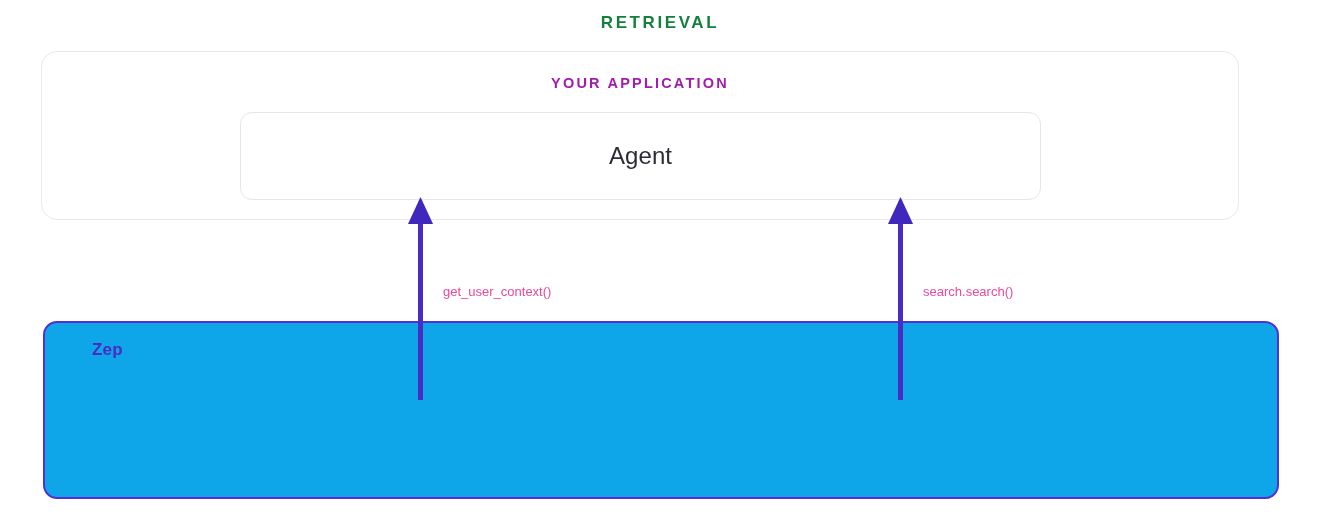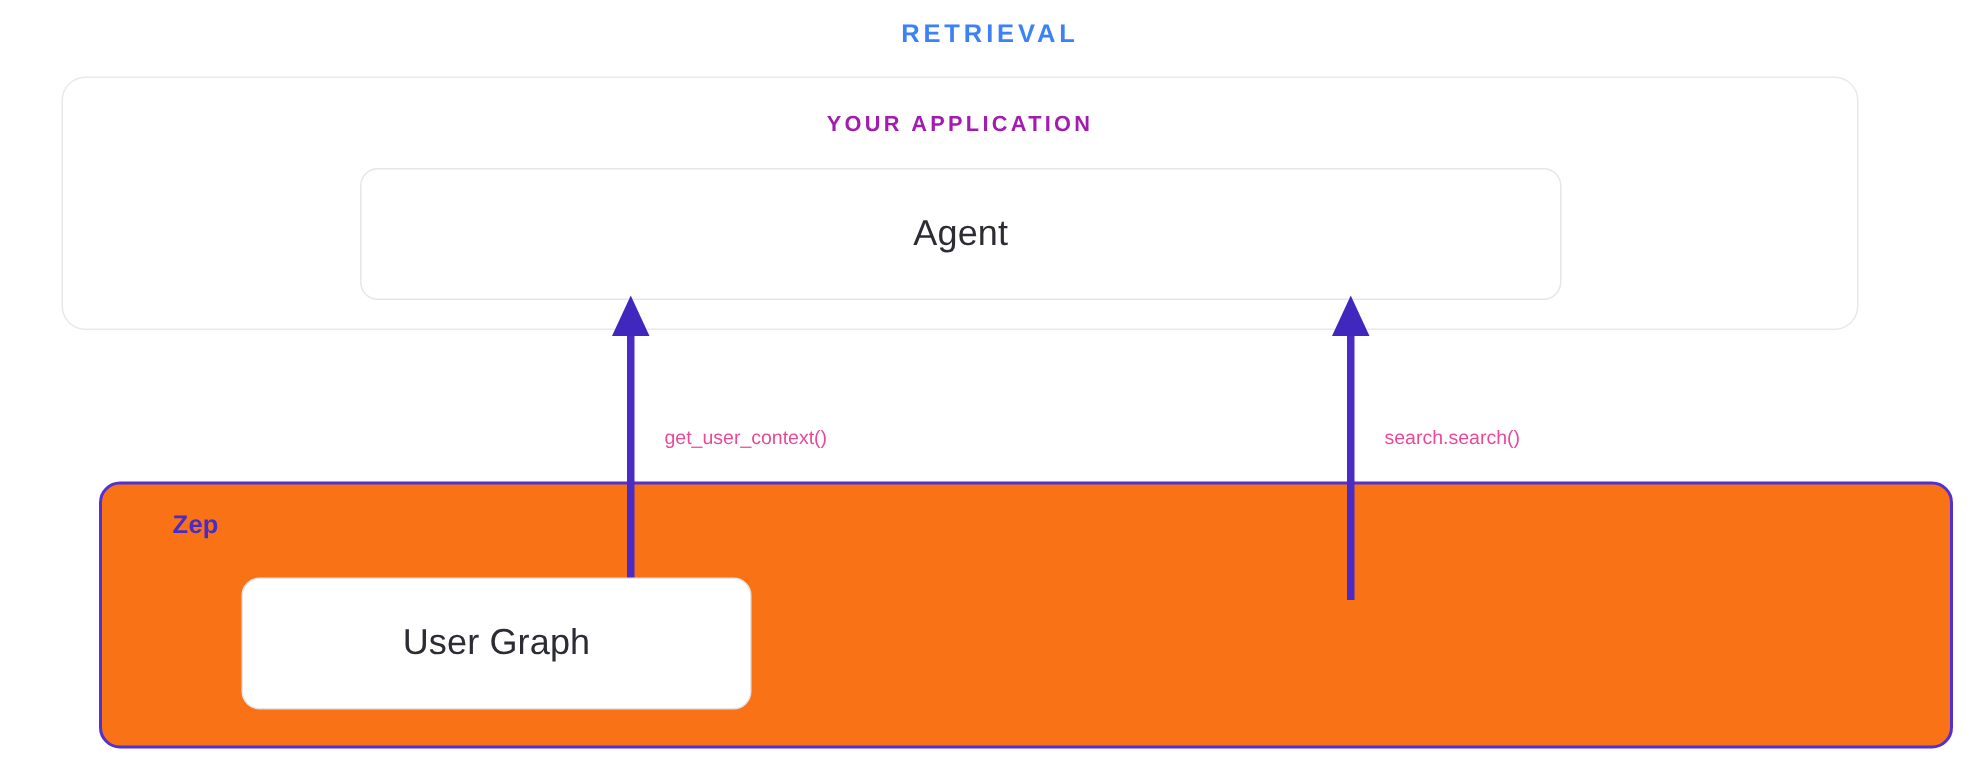--- a/index.html
+++ b/index.html
@@ -22,21 +22,21 @@
   
   .section-title {
     position: absolute;
     left: 0;
     top: 12px;
     width: 1320px;
     text-align: center;
     font-size: 17px;
     font-weight: 700;
     letter-spacing: 2.6px;
-    color: #3b82f6;
+    color: #15803d;
     line-height: 22px;
   }
 
   
   .app-container {
     position: absolute;
     left: 41px;
     top: 51px;
     width: 1198px;
     height: 169px;
@@ -81,23 +81,22 @@
 
   
   .zep-container {
     position: absolute;
     left: 43px;
     top: 321px;
     width: 1236px;
     height: 178px;
     border: 2.5px solid #5230d1;
     border-radius: 14px;
-    background: #f97316;
+    background: #0ea5e9;
     box-sizing: border-box;
-    margin-left: 23px;
   }
   .zep-label {
     position: absolute;
     left: 47px;
     top: 17px;
     font-size: 17px;
     font-weight: 700;
     color: #4a2cc4;
     letter-spacing: 0.2px;
   }
@@ -186,18 +185,15 @@
     <g>
       <line x1="900.5" y1="400" x2="900.5" y2="218" stroke="#4a2cc4" stroke-width="5"></line>
       <polygon points="900.5,197 913,224 888,224" fill="#4027bd"></polygon>
     </g>
   </svg>
 
   <div class="call-label user-ctx">get_user_context()</div>
 
   <div class="call-label graph-search">search.search()</div>
 
-  <div class="graph-box user">
-    <span class="graph-label">User Graph</span>
-  </div>
 
 
 </div>
 
 </body></html>

